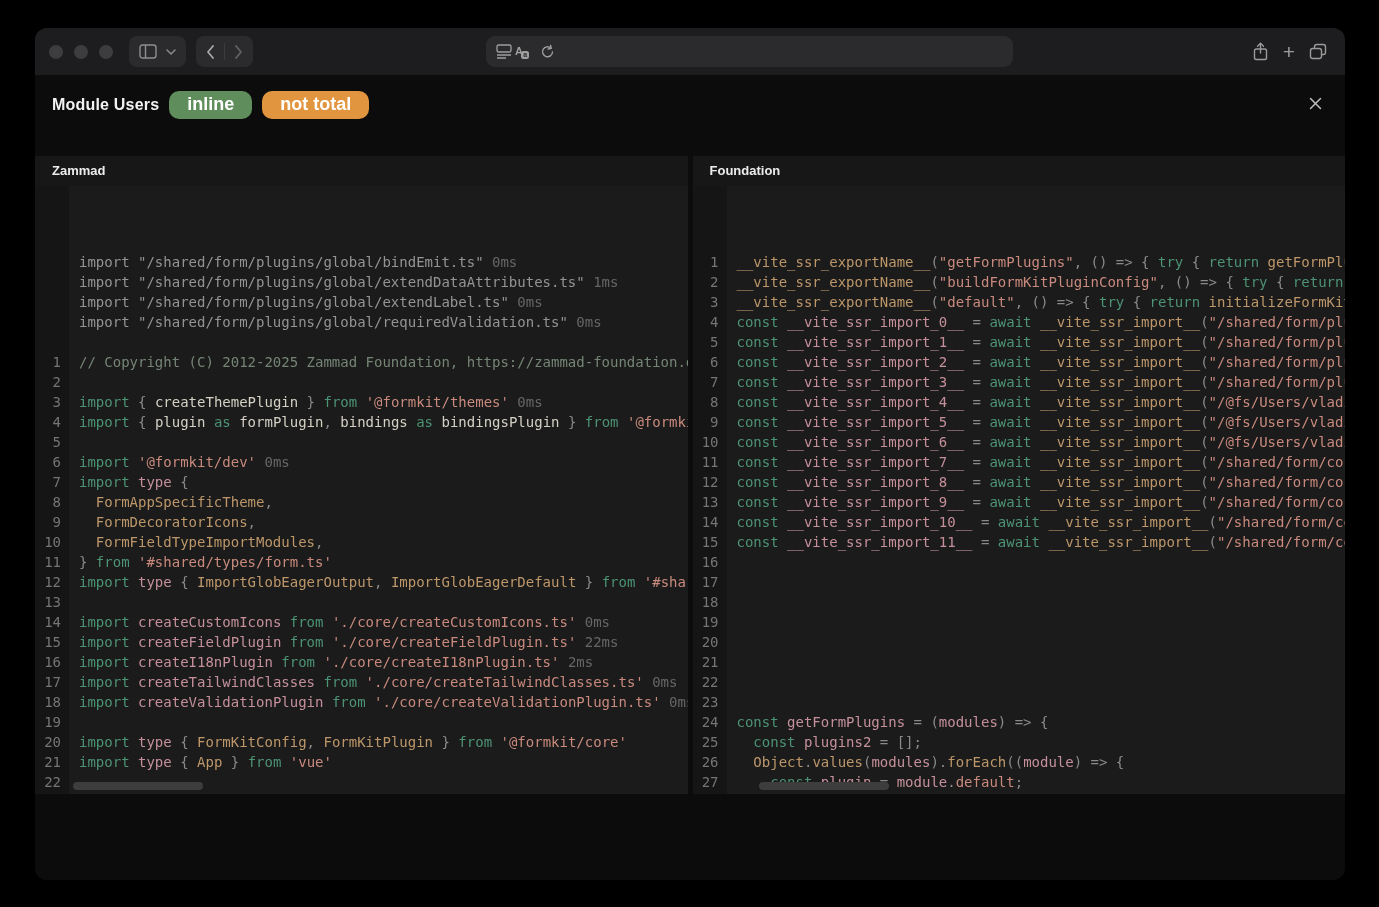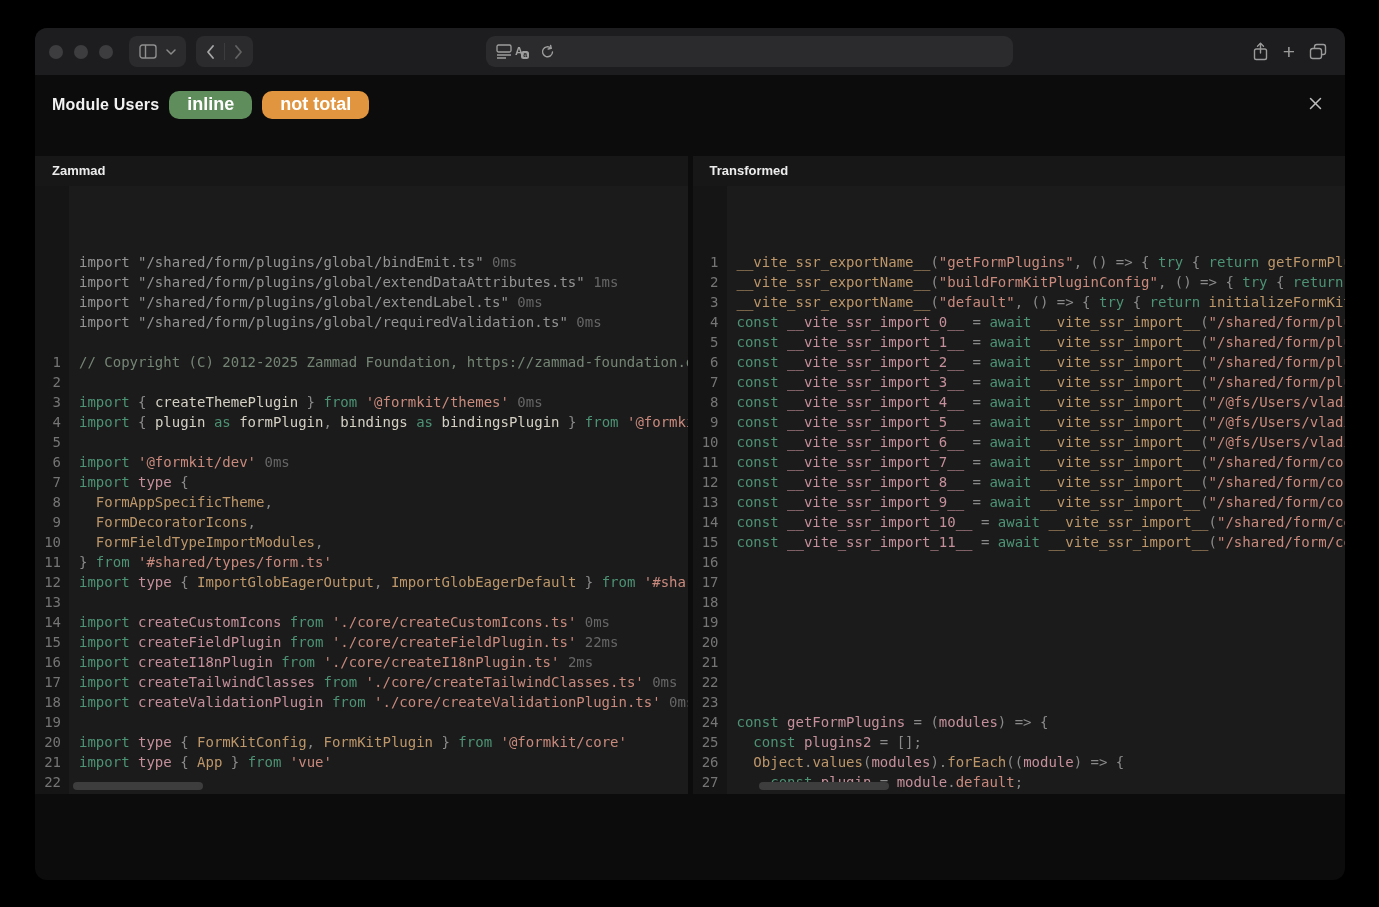--- a/index.html
+++ b/index.html
@@ -131,21 +131,21 @@
     <div class="panels">
       <section class="panel">
         <div class="panel-title">Zammad</div>
         <div class="code" id="src-code">
           <div class="gutter-bg"></div>
         <div class="cl"><span class="ln"></span><span class="ct"><span style="color: rgb(148, 148, 148);">import "/shared/form/plugins/global/bindEmit.ts"</span><span style="color: rgb(102, 102, 102);"> 0ms</span></span></div><div class="cl"><span class="ln"></span><span class="ct"><span style="color: rgb(148, 148, 148);">import "/shared/form/plugins/global/extendDataAttributes.ts"</span><span style="color: rgb(102, 102, 102);"> 1ms</span></span></div><div class="cl"><span class="ln"></span><span class="ct"><span style="color: rgb(148, 148, 148);">import "/shared/form/plugins/global/extendLabel.ts"</span><span style="color: rgb(102, 102, 102);"> 0ms</span></span></div><div class="cl"><span class="ln"></span><span class="ct"><span style="color: rgb(148, 148, 148);">import "/shared/form/plugins/global/requiredValidation.ts"</span><span style="color: rgb(102, 102, 102);"> 0ms</span></span></div><div class="cl"><span class="ln"></span><span class="ct"></span></div><div class="cl"><span class="ln">1</span><span class="ct"><span style="color: rgb(117, 133, 117);">// Copyright (C) 2012-2025 Zammad Foundation, https://zammad-foundation.org/</span></span></div><div class="cl"><span class="ln">2</span><span class="ct"></span></div><div class="cl"><span class="ln">3</span><span class="ct"><span style="color: rgb(77, 147, 117);">import </span><span style="color: rgb(138, 138, 138);">{ </span><span style="color: rgb(212, 208, 196);">createThemePlugin</span><span style="color: rgb(138, 138, 138);"> } </span><span style="color: rgb(77, 147, 117);">from </span><span style="color: rgb(201, 138, 125);">'@formkit/themes'</span><span style="color: rgb(102, 102, 102);"> 0ms</span></span></div><div class="cl"><span class="ln">4</span><span class="ct"><span style="color: rgb(77, 147, 117);">import </span><span style="color: rgb(138, 138, 138);">{ </span><span style="color: rgb(212, 208, 196);">plugin</span><span style="color: rgb(77, 147, 117);"> as </span><span style="color: rgb(212, 208, 196);">formPlugin</span><span style="color: rgb(138, 138, 138);">, </span><span style="color: rgb(212, 208, 196);">bindings</span><span style="color: rgb(77, 147, 117);"> as </span><span style="color: rgb(212, 208, 196);">bindingsPlugin</span><span style="color: rgb(138, 138, 138);"> } </span><span style="color: rgb(77, 147, 117);">from </span><span style="color: rgb(201, 138, 125);">'@formkit/vue'</span></span></div><div class="cl"><span class="ln">5</span><span class="ct"></span></div><div class="cl"><span class="ln">6</span><span class="ct"><span style="color: rgb(77, 147, 117);">import </span><span style="color: rgb(201, 138, 125);">'@formkit/dev'</span><span style="color: rgb(102, 102, 102);"> 0ms</span></span></div><div class="cl"><span class="ln">7</span><span class="ct"><span style="color: rgb(77, 147, 117);">import </span><span style="color: rgb(197, 144, 155);">type </span><span style="color: rgb(138, 138, 138);">{</span></span></div><div class="cl"><span class="ln">8</span><span class="ct"><span style="color: rgb(212, 208, 196);">  </span><span style="color: rgb(189, 151, 106);">FormAppSpecificTheme</span><span style="color: rgb(138, 138, 138);">,</span></span></div><div class="cl"><span class="ln">9</span><span class="ct"><span style="color: rgb(212, 208, 196);">  </span><span style="color: rgb(189, 151, 106);">FormDecoratorIcons</span><span style="color: rgb(138, 138, 138);">,</span></span></div><div class="cl"><span class="ln">10</span><span class="ct"><span style="color: rgb(212, 208, 196);">  </span><span style="color: rgb(189, 151, 106);">FormFieldTypeImportModules</span><span style="color: rgb(138, 138, 138);">,</span></span></div><div class="cl"><span class="ln">11</span><span class="ct"><span style="color: rgb(138, 138, 138);">} </span><span style="color: rgb(77, 147, 117);">from </span><span style="color: rgb(201, 138, 125);">'#shared/types/form.ts'</span></span></div><div class="cl"><span class="ln">12</span><span class="ct"><span style="color: rgb(77, 147, 117);">import </span><span style="color: rgb(197, 144, 155);">type </span><span style="color: rgb(138, 138, 138);">{ </span><span style="color: rgb(189, 151, 106);">ImportGlobEagerOutput</span><span style="color: rgb(138, 138, 138);">, </span><span style="color: rgb(189, 151, 106);">ImportGlobEagerDefault</span><span style="color: rgb(138, 138, 138);"> } </span><span style="color: rgb(77, 147, 117);">from </span><span style="color: rgb(201, 138, 125);">'#shared/types/utils.ts'</span></span></div><div class="cl"><span class="ln">13</span><span class="ct"></span></div><div class="cl"><span class="ln">14</span><span class="ct"><span style="color: rgb(77, 147, 117);">import </span><span style="color: rgb(197, 144, 155);">createCustomIcons</span><span style="color: rgb(77, 147, 117);"> from </span><span style="color: rgb(201, 138, 125);">'./core/createCustomIcons.ts'</span><span style="color: rgb(102, 102, 102);"> 0ms</span></span></div><div class="cl"><span class="ln">15</span><span class="ct"><span style="color: rgb(77, 147, 117);">import </span><span style="color: rgb(197, 144, 155);">createFieldPlugin</span><span style="color: rgb(77, 147, 117);"> from </span><span style="color: rgb(201, 138, 125);">'./core/createFieldPlugin.ts'</span><span style="color: rgb(102, 102, 102);"> 22ms</span></span></div><div class="cl"><span class="ln">16</span><span class="ct"><span style="color: rgb(77, 147, 117);">import </span><span style="color: rgb(197, 144, 155);">createI18nPlugin</span><span style="color: rgb(77, 147, 117);"> from </span><span style="color: rgb(201, 138, 125);">'./core/createI18nPlugin.ts'</span><span style="color: rgb(102, 102, 102);"> 2ms</span></span></div><div class="cl"><span class="ln">17</span><span class="ct"><span style="color: rgb(77, 147, 117);">import </span><span style="color: rgb(197, 144, 155);">createTailwindClasses</span><span style="color: rgb(77, 147, 117);"> from </span><span style="color: rgb(201, 138, 125);">'./core/createTailwindClasses.ts'</span><span style="color: rgb(102, 102, 102);"> 0ms</span></span></div><div class="cl"><span class="ln">18</span><span class="ct"><span style="color: rgb(77, 147, 117);">import </span><span style="color: rgb(197, 144, 155);">createValidationPlugin</span><span style="color: rgb(77, 147, 117);"> from </span><span style="color: rgb(201, 138, 125);">'./core/createValidationPlugin.ts'</span><span style="color: rgb(102, 102, 102);"> 0ms</span></span></div><div class="cl"><span class="ln">19</span><span class="ct"></span></div><div class="cl"><span class="ln">20</span><span class="ct"><span style="color: rgb(77, 147, 117);">import </span><span style="color: rgb(197, 144, 155);">type </span><span style="color: rgb(138, 138, 138);">{ </span><span style="color: rgb(189, 151, 106);">FormKitConfig</span><span style="color: rgb(138, 138, 138);">, </span><span style="color: rgb(189, 151, 106);">FormKitPlugin</span><span style="color: rgb(138, 138, 138);"> } </span><span style="color: rgb(77, 147, 117);">from </span><span style="color: rgb(201, 138, 125);">'@formkit/core'</span></span></div><div class="cl"><span class="ln">21</span><span class="ct"><span style="color: rgb(77, 147, 117);">import </span><span style="color: rgb(197, 144, 155);">type </span><span style="color: rgb(138, 138, 138);">{ </span><span style="color: rgb(189, 151, 106);">App</span><span style="color: rgb(138, 138, 138);"> } </span><span style="color: rgb(77, 147, 117);">from </span><span style="color: rgb(201, 138, 125);">'vue'</span></span></div><div class="cl"><span class="ln">22</span><span class="ct"></span></div><div class="cl"><span class="ln">23</span><span class="ct"></span></div></div>
         <div class="hthumb" style="left:38px; bottom:4px; width:130px;"></div>
       </section>
 
       <section class="panel">
-        <div class="panel-title">Transformed</div>
+        <div class="panel-title">Foundation</div>
         <div class="code" id="trs-code">
           <div class="gutter-bg"></div>
         <div class="cl"><span class="ln">1</span><span class="ct"><span style="color: rgb(189, 151, 106);">__vite_ssr_exportName__</span><span style="color: rgb(138, 138, 138);">(</span><span style="color: rgb(201, 138, 125);">"getFormPlugins"</span><span style="color: rgb(138, 138, 138);">, () =&gt; { </span><span style="color: rgb(77, 147, 117);">try</span><span style="color: rgb(138, 138, 138);"> { </span><span style="color: rgb(77, 147, 117);">return </span><span style="color: rgb(189, 151, 106);">getFormPlugins</span></span></div><div class="cl"><span class="ln">2</span><span class="ct"><span style="color: rgb(189, 151, 106);">__vite_ssr_exportName__</span><span style="color: rgb(138, 138, 138);">(</span><span style="color: rgb(201, 138, 125);">"buildFormKitPluginConfig"</span><span style="color: rgb(138, 138, 138);">, () =&gt; { </span><span style="color: rgb(77, 147, 117);">try</span><span style="color: rgb(138, 138, 138);"> { </span><span style="color: rgb(77, 147, 117);">return </span></span></div><div class="cl"><span class="ln">3</span><span class="ct"><span style="color: rgb(189, 151, 106);">__vite_ssr_exportName__</span><span style="color: rgb(138, 138, 138);">(</span><span style="color: rgb(201, 138, 125);">"default"</span><span style="color: rgb(138, 138, 138);">, () =&gt; { </span><span style="color: rgb(77, 147, 117);">try</span><span style="color: rgb(138, 138, 138);"> { </span><span style="color: rgb(77, 147, 117);">return </span><span style="color: rgb(189, 151, 106);">initializeFormKit</span></span></div><div class="cl"><span class="ln">4</span><span class="ct"><span style="color: rgb(77, 147, 117);">const </span><span style="color: rgb(197, 144, 155);">__vite_ssr_import_0__</span><span style="color: rgb(138, 138, 138);"> = </span><span style="color: rgb(77, 147, 117);">await </span><span style="color: rgb(189, 151, 106);">__vite_ssr_import__</span><span style="color: rgb(138, 138, 138);">(</span><span style="color: rgb(201, 138, 125);">"/shared/form/plugins/global/bindEmit.ts"</span></span></div><div class="cl"><span class="ln">5</span><span class="ct"><span style="color: rgb(77, 147, 117);">const </span><span style="color: rgb(197, 144, 155);">__vite_ssr_import_1__</span><span style="color: rgb(138, 138, 138);"> = </span><span style="color: rgb(77, 147, 117);">await </span><span style="color: rgb(189, 151, 106);">__vite_ssr_import__</span><span style="color: rgb(138, 138, 138);">(</span><span style="color: rgb(201, 138, 125);">"/shared/form/plugins/global/extendDataAttributes.ts"</span></span></div><div class="cl"><span class="ln">6</span><span class="ct"><span style="color: rgb(77, 147, 117);">const </span><span style="color: rgb(197, 144, 155);">__vite_ssr_import_2__</span><span style="color: rgb(138, 138, 138);"> = </span><span style="color: rgb(77, 147, 117);">await </span><span style="color: rgb(189, 151, 106);">__vite_ssr_import__</span><span style="color: rgb(138, 138, 138);">(</span><span style="color: rgb(201, 138, 125);">"/shared/form/plugins/global/extendLabel.ts"</span></span></div><div class="cl"><span class="ln">7</span><span class="ct"><span style="color: rgb(77, 147, 117);">const </span><span style="color: rgb(197, 144, 155);">__vite_ssr_import_3__</span><span style="color: rgb(138, 138, 138);"> = </span><span style="color: rgb(77, 147, 117);">await </span><span style="color: rgb(189, 151, 106);">__vite_ssr_import__</span><span style="color: rgb(138, 138, 138);">(</span><span style="color: rgb(201, 138, 125);">"/shared/form/plugins/global/requiredValidation.ts"</span></span></div><div class="cl"><span class="ln">8</span><span class="ct"><span style="color: rgb(77, 147, 117);">const </span><span style="color: rgb(197, 144, 155);">__vite_ssr_import_4__</span><span style="color: rgb(138, 138, 138);"> = </span><span style="color: rgb(77, 147, 117);">await </span><span style="color: rgb(189, 151, 106);">__vite_ssr_import__</span><span style="color: rgb(138, 138, 138);">(</span><span style="color: rgb(201, 138, 125);">"/@fs/Users/vladimir/Projects/zammad/node_modules/@formkit/themes/dist/index.mjs"</span></span></div><div class="cl"><span class="ln">9</span><span class="ct"><span style="color: rgb(77, 147, 117);">const </span><span style="color: rgb(197, 144, 155);">__vite_ssr_import_5__</span><span style="color: rgb(138, 138, 138);"> = </span><span style="color: rgb(77, 147, 117);">await </span><span style="color: rgb(189, 151, 106);">__vite_ssr_import__</span><span style="color: rgb(138, 138, 138);">(</span><span style="color: rgb(201, 138, 125);">"/@fs/Users/vladimir/Projects/zammad/node_modules/@formkit/vue/dist/index.mjs"</span></span></div><div class="cl"><span class="ln">10</span><span class="ct"><span style="color: rgb(77, 147, 117);">const </span><span style="color: rgb(197, 144, 155);">__vite_ssr_import_6__</span><span style="color: rgb(138, 138, 138);"> = </span><span style="color: rgb(77, 147, 117);">await </span><span style="color: rgb(189, 151, 106);">__vite_ssr_import__</span><span style="color: rgb(138, 138, 138);">(</span><span style="color: rgb(201, 138, 125);">"/@fs/Users/vladimir/Projects/zammad/node_modules/@formkit/dev/dist/index.mjs"</span></span></div><div class="cl"><span class="ln">11</span><span class="ct"><span style="color: rgb(77, 147, 117);">const </span><span style="color: rgb(197, 144, 155);">__vite_ssr_import_7__</span><span style="color: rgb(138, 138, 138);"> = </span><span style="color: rgb(77, 147, 117);">await </span><span style="color: rgb(189, 151, 106);">__vite_ssr_import__</span><span style="color: rgb(138, 138, 138);">(</span><span style="color: rgb(201, 138, 125);">"/shared/form/core/createCustomIcons.ts"</span></span></div><div class="cl"><span class="ln">12</span><span class="ct"><span style="color: rgb(77, 147, 117);">const </span><span style="color: rgb(197, 144, 155);">__vite_ssr_import_8__</span><span style="color: rgb(138, 138, 138);"> = </span><span style="color: rgb(77, 147, 117);">await </span><span style="color: rgb(189, 151, 106);">__vite_ssr_import__</span><span style="color: rgb(138, 138, 138);">(</span><span style="color: rgb(201, 138, 125);">"/shared/form/core/createFieldPlugin.ts"</span></span></div><div class="cl"><span class="ln">13</span><span class="ct"><span style="color: rgb(77, 147, 117);">const </span><span style="color: rgb(197, 144, 155);">__vite_ssr_import_9__</span><span style="color: rgb(138, 138, 138);"> = </span><span style="color: rgb(77, 147, 117);">await </span><span style="color: rgb(189, 151, 106);">__vite_ssr_import__</span><span style="color: rgb(138, 138, 138);">(</span><span style="color: rgb(201, 138, 125);">"/shared/form/core/createI18nPlugin.ts"</span></span></div><div class="cl"><span class="ln">14</span><span class="ct"><span style="color: rgb(77, 147, 117);">const </span><span style="color: rgb(197, 144, 155);">__vite_ssr_import_10__</span><span style="color: rgb(138, 138, 138);"> = </span><span style="color: rgb(77, 147, 117);">await </span><span style="color: rgb(189, 151, 106);">__vite_ssr_import__</span><span style="color: rgb(138, 138, 138);">(</span><span style="color: rgb(201, 138, 125);">"/shared/form/core/createTailwindClasses.ts"</span></span></div><div class="cl"><span class="ln">15</span><span class="ct"><span style="color: rgb(77, 147, 117);">const </span><span style="color: rgb(197, 144, 155);">__vite_ssr_import_11__</span><span style="color: rgb(138, 138, 138);"> = </span><span style="color: rgb(77, 147, 117);">await </span><span style="color: rgb(189, 151, 106);">__vite_ssr_import__</span><span style="color: rgb(138, 138, 138);">(</span><span style="color: rgb(201, 138, 125);">"/shared/form/core/createValidationPlugin.ts"</span></span></div><div class="cl"><span class="ln">16</span><span class="ct"></span></div><div class="cl"><span class="ln">17</span><span class="ct"></span></div><div class="cl"><span class="ln">18</span><span class="ct"></span></div><div class="cl"><span class="ln">19</span><span class="ct"></span></div><div class="cl"><span class="ln">20</span><span class="ct"></span></div><div class="cl"><span class="ln">21</span><span class="ct"></span></div><div class="cl"><span class="ln">22</span><span class="ct"></span></div><div class="cl"><span class="ln">23</span><span class="ct"></span></div><div class="cl"><span class="ln">24</span><span class="ct"><span style="color: rgb(77, 147, 117);">const </span><span style="color: rgb(197, 144, 155);">getFormPlugins</span><span style="color: rgb(138, 138, 138);"> = (</span><span style="color: rgb(197, 144, 155);">modules</span><span style="color: rgb(138, 138, 138);">) =&gt; {</span></span></div><div class="cl"><span class="ln">25</span><span class="ct"><span style="color: rgb(212, 208, 196);">  </span><span style="color: rgb(77, 147, 117);">const </span><span style="color: rgb(197, 144, 155);">plugins2</span><span style="color: rgb(138, 138, 138);"> = [];</span></span></div><div class="cl"><span class="ln">26</span><span class="ct"><span style="color: rgb(212, 208, 196);">  </span><span style="color: rgb(189, 151, 106);">Object</span><span style="color: rgb(138, 138, 138);">.</span><span style="color: rgb(189, 151, 106);">values</span><span style="color: rgb(138, 138, 138);">(</span><span style="color: rgb(197, 144, 155);">modules</span><span style="color: rgb(138, 138, 138);">).</span><span style="color: rgb(189, 151, 106);">forEach</span><span style="color: rgb(138, 138, 138);">((</span><span style="color: rgb(197, 144, 155);">module</span><span style="color: rgb(138, 138, 138);">) =&gt; {</span></span></div><div class="cl"><span class="ln">27</span><span class="ct"><span style="color: rgb(212, 208, 196);">    </span><span style="color: rgb(77, 147, 117);">const </span><span style="color: rgb(197, 144, 155);">plugin</span><span style="color: rgb(138, 138, 138);"> = </span><span style="color: rgb(197, 144, 155);">module</span><span style="color: rgb(138, 138, 138);">.</span><span style="color: rgb(201, 138, 125);">default</span><span style="color: rgb(138, 138, 138);">;</span></span></div><div class="cl"><span class="ln">28</span><span class="ct"></span></div></div>
         <div class="hthumb" style="left:66px; bottom:4px; width:130px;"></div>
       </section>
     </div>
 
 
   </div>
 </div>

